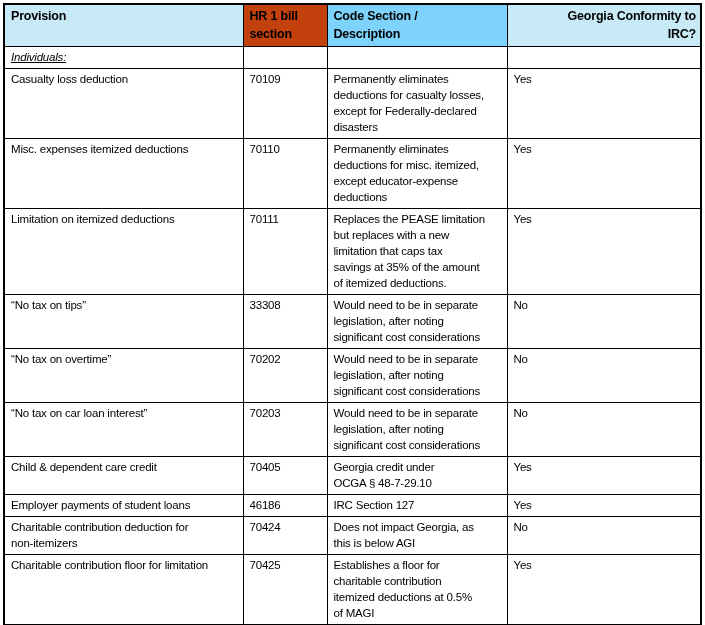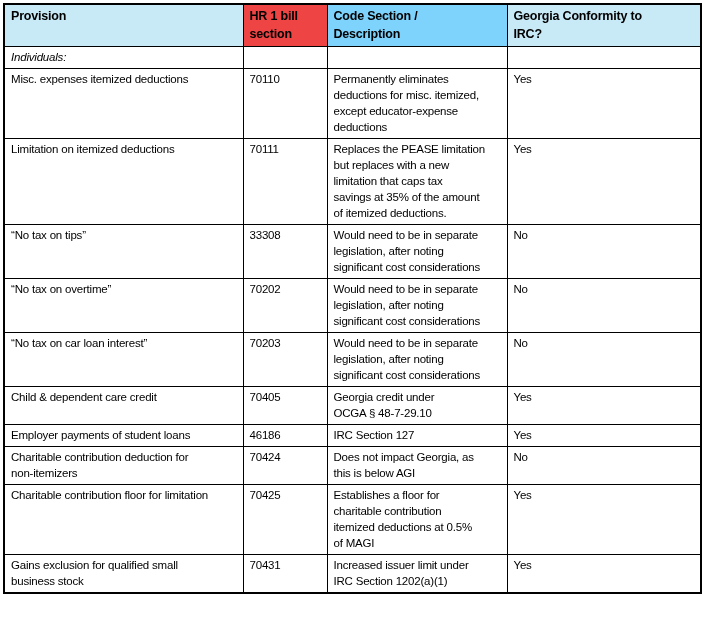--- a/index.html
+++ b/index.html
@@ -35,50 +35,60 @@
   .doc-table th {
     font-weight: bold;
     font-size: 12.5px;
     line-height: 17.5px;
     padding-top: 3px;
     padding-bottom: 3px;
     margin-left: 40px;
   }
   .section-label {
     font-style: italic;
+    text-decoration: underline;
   }
   .section-row td {
     height: 14px;
   }
 </style>
 </head>
 <body style="background: rgb(255, 255, 255);">
 
 <table class="doc-table">
   <colgroup>
     <col style="width:239px">
     <col style="width:84px">
     <col style="width:180px">
     <col style="width:194px">
   </colgroup>
   <tbody>
       <tr class="header-row">
     <th style="background: rgb(200, 233, 246);">Provision</th>
-    <th style="background: #ef4444;">HR 1 bill
+    <th style="background: #c2410c;">HR 1 bill
 section</th>
     <th style="background: #7dd3fc;">Code Section /
 Description</th>
-    <th style="background: rgb(200, 233, 246);">Georgia Conformity to
+    <th style="background: rgb(200, 233, 246); text-align: right;">Georgia Conformity to
 IRC?</th>
   </tr>
   <tr class="section-row">
     <td><span class="section-label">Individuals:</span></td>
     <td></td>
     <td></td>
     <td></td>
+  </tr>
+  <tr>
+    <td>Casualty loss deduction</td>
+    <td>70109</td>
+    <td>Permanently eliminates
+deductions for casualty losses,
+except for Federally-declared
+disasters</td>
+    <td>Yes</td>
   </tr>
   <tr>
     <td>Misc. expenses itemized deductions</td>
     <td>70110</td>
     <td>Permanently eliminates
 deductions for misc. itemized,
 except educator-expense
 deductions</td>
     <td>Yes</td>
   </tr>

